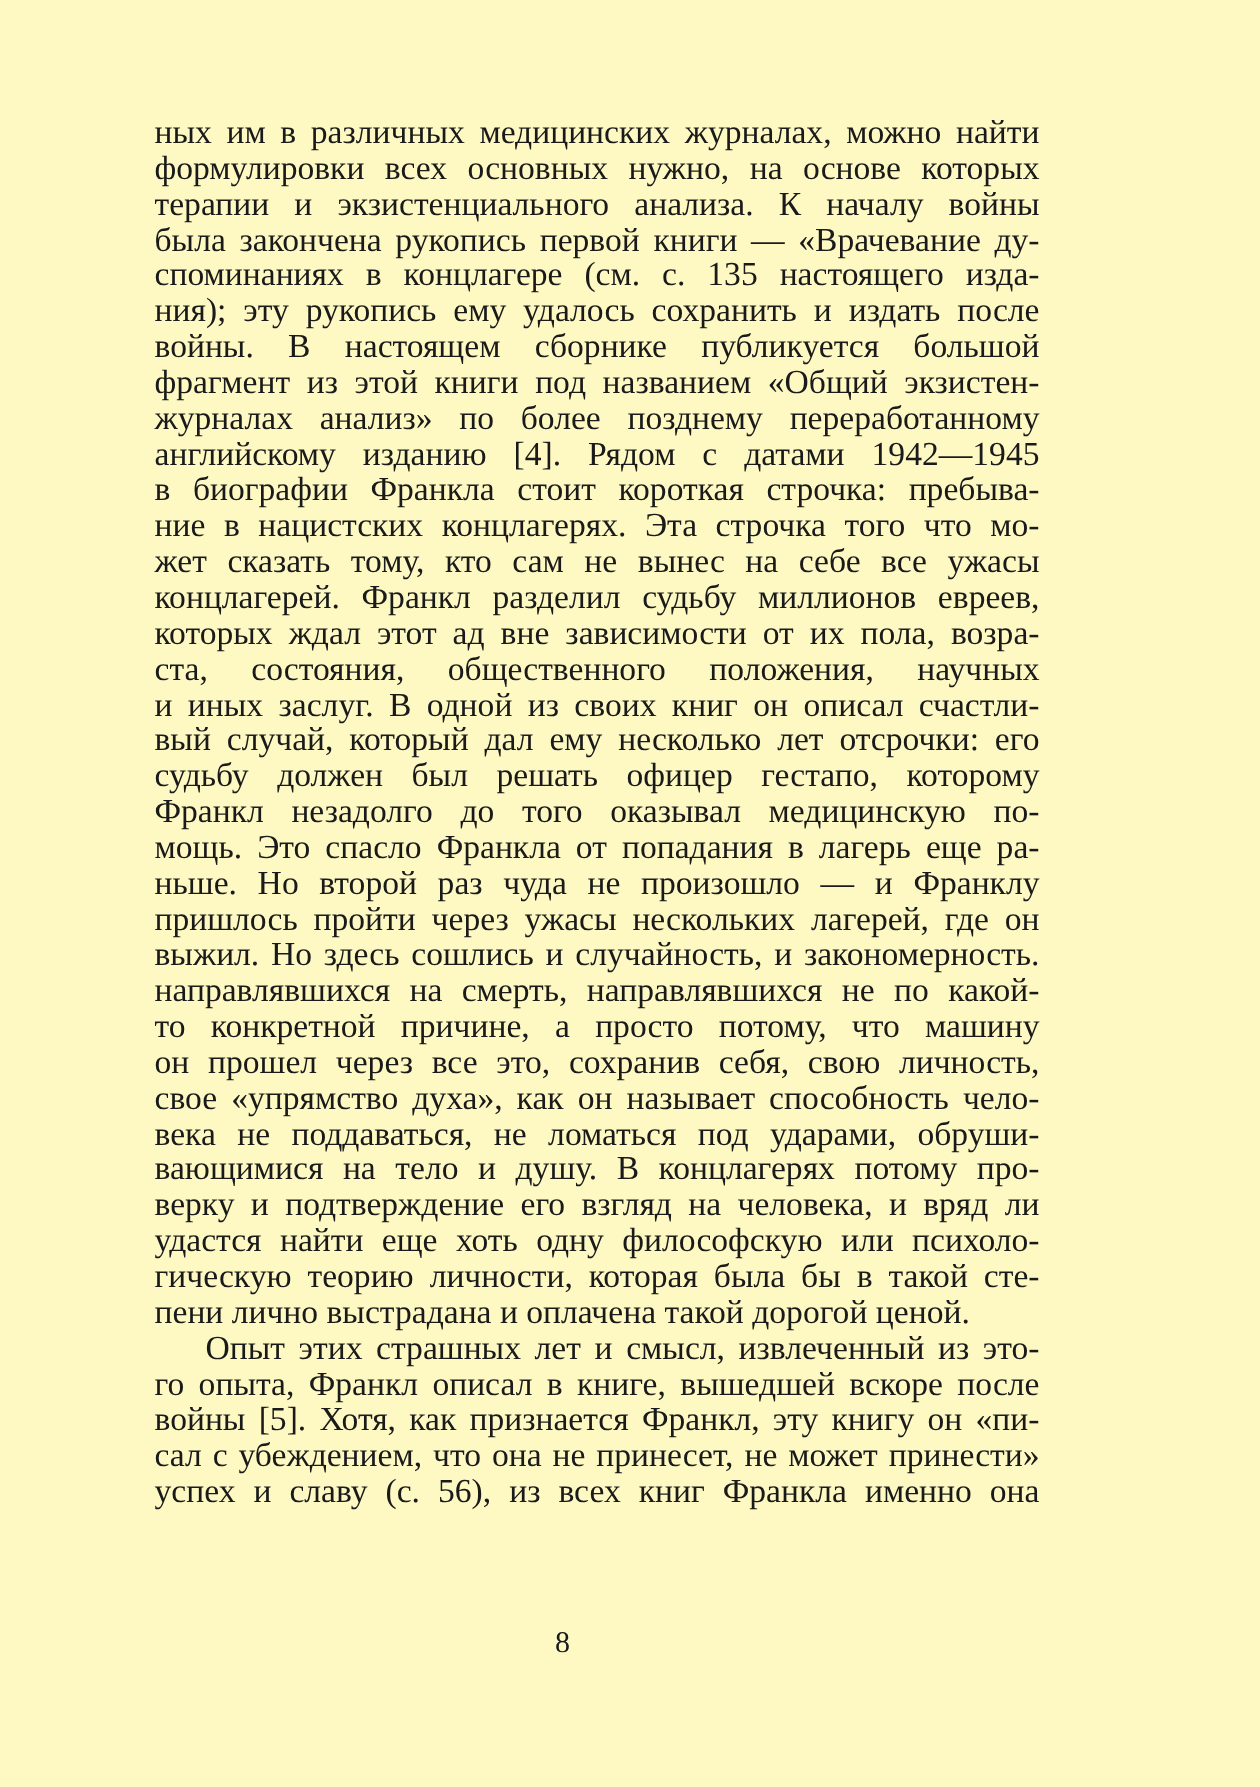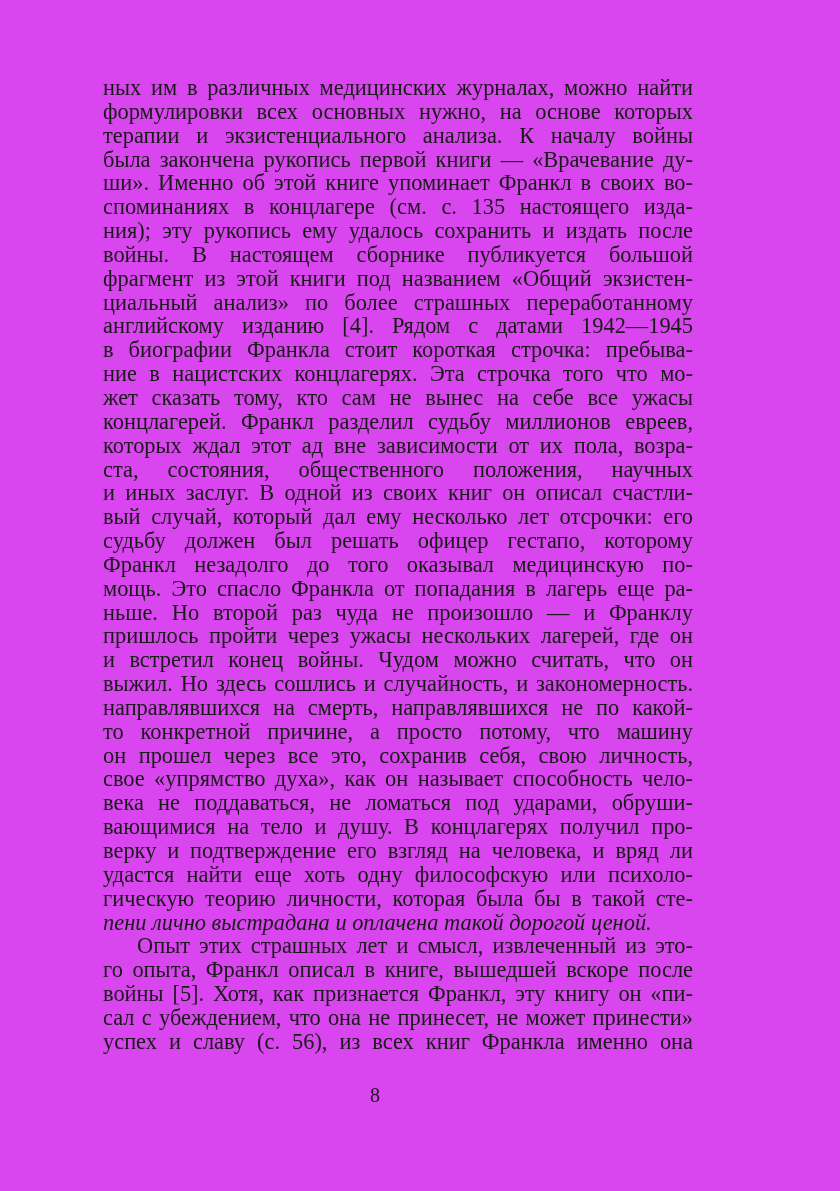--- a/index.html
+++ b/index.html
@@ -1,36 +1,36 @@
 <!DOCTYPE html>
 <html><head>
 <meta charset="utf-8">
 <style>
   html, body { margin: 0; padding: 0; background: #ffffff; }
   body { width: 840px; height: 1191px; position: relative; overflow: hidden; }
-  .page { position: absolute; left: 0; top: 0; width: 840px; height: 1191px; background: #d946ef; }
+  .page { position: absolute; left: 0; top: 0; width: 840px; height: 1191px; background: #fef9c3; }
   .text-block {
     position: absolute;
     left: 103px;
     top: 76px;
     width: 590px;
     font-family: "Liberation Serif", "DejaVu Serif", serif;
     font-size: 22.4px;
     line-height: 23.85px;
     color: #1a1a1a;
   }
   .line {
     display: block;
     white-space: nowrap;
     text-align: justify;
     text-align-last: justify;
     height: 23.85px;
     overflow: visible;
   }
-  .line.last { text-align-last: left; font-style: italic; }
+  .line.last { text-align-last: left; }
   .line.indent { padding-left: 34px; }
   .page-number {
     position: absolute;
     left: 360px;
     top: 1084px;
     width: 30px;
     text-align: center;
     font-family: "Liberation Serif", "DejaVu Serif", serif;
     font-size: 20px;
     color: #1a1a1a;
@@ -39,48 +39,46 @@
 </head>
 <body>
 
 <div class="page">
   <div class="text-block" id="text-block">
       <div>
         <span class="line">ных им в различных медицинских журналах, можно найти</span>
         <span class="line">формулировки всех основных нужно, на основе которых</span>
         <span class="line">терапии и экзистенциального анализа. К началу войны</span>
         <span class="line">была закончена рукопись первой книги — «Врачевание ду-</span>
-        <span class="line">ши». Именно об этой книге упоминает Франкл в своих во-</span>
         <span class="line">споминаниях в концлагере (см. с. 135 настоящего изда-</span>
         <span class="line">ния); эту рукопись ему удалось сохранить и издать после</span>
         <span class="line">войны. В настоящем сборнике публикуется большой</span>
         <span class="line">фрагмент из этой книги под названием «Общий экзистен-</span>
-        <span class="line">циальный анализ» по более страшных переработанному</span>
+        <span class="line">журналах анализ» по более позднему переработанному</span>
         <span class="line">английскому изданию [4]. Рядом с датами 1942—1945</span>
         <span class="line">в биографии Франкла стоит короткая строчка: пребыва-</span>
         <span class="line">ние в нацистских концлагерях. Эта строчка того что мо-</span>
         <span class="line">жет сказать тому, кто сам не вынес на себе все ужасы</span>
         <span class="line">концлагерей. Франкл разделил судьбу миллионов евреев,</span>
         <span class="line">которых ждал этот ад вне зависимости от их пола, возра-</span>
         <span class="line">ста, состояния, общественного положения, научных</span>
         <span class="line">и иных заслуг. В одной из своих книг он описал счастли-</span>
         <span class="line">вый случай, который дал ему несколько лет отсрочки: его</span>
         <span class="line">судьбу должен был решать офицер гестапо, которому</span>
         <span class="line">Франкл незадолго до того оказывал медицинскую по-</span>
         <span class="line">мощь. Это спасло Франкла от попадания в лагерь еще ра-</span>
         <span class="line">ньше. Но второй раз чуда не произошло — и Франклу</span>
         <span class="line">пришлось пройти через ужасы нескольких лагерей, где он</span>
-        <span class="line">и встретил конец войны. Чудом можно считать, что он</span>
         <span class="line">выжил. Но здесь сошлись и случайность, и закономерность.</span>
         <span class="line">направлявшихся на смерть, направлявшихся не по какой-</span>
         <span class="line">то конкретной причине, а просто потому, что машину</span>
         <span class="line">он прошел через все это, сохранив себя, свою личность,</span>
         <span class="line">свое «упрямство духа», как он называет способность чело-</span>
         <span class="line">века не поддаваться, не ломаться под ударами, обруши-</span>
-        <span class="line">вающимися на тело и душу. В концлагерях получил про-</span>
+        <span class="line">вающимися на тело и душу. В концлагерях потому про-</span>
         <span class="line">верку и подтверждение его взгляд на человека, и вряд ли</span>
         <span class="line">удастся найти еще хоть одну философскую или психоло-</span>
         <span class="line">гическую теорию личности, которая была бы в такой сте-</span>
         <span class="line last">пени лично выстрадана и оплачена такой дорогой ценой.</span>
       </div>
       <div>
         <span class="line indent">Опыт этих страшных лет и смысл, извлеченный из это-</span>
         <span class="line">го опыта, Франкл описал в книге, вышедшей вскоре после</span>
         <span class="line">войны [5]. Хотя, как признается Франкл, эту книгу он «пи-</span>
         <span class="line">сал с убеждением, что она не принесет, не может принести»</span>

